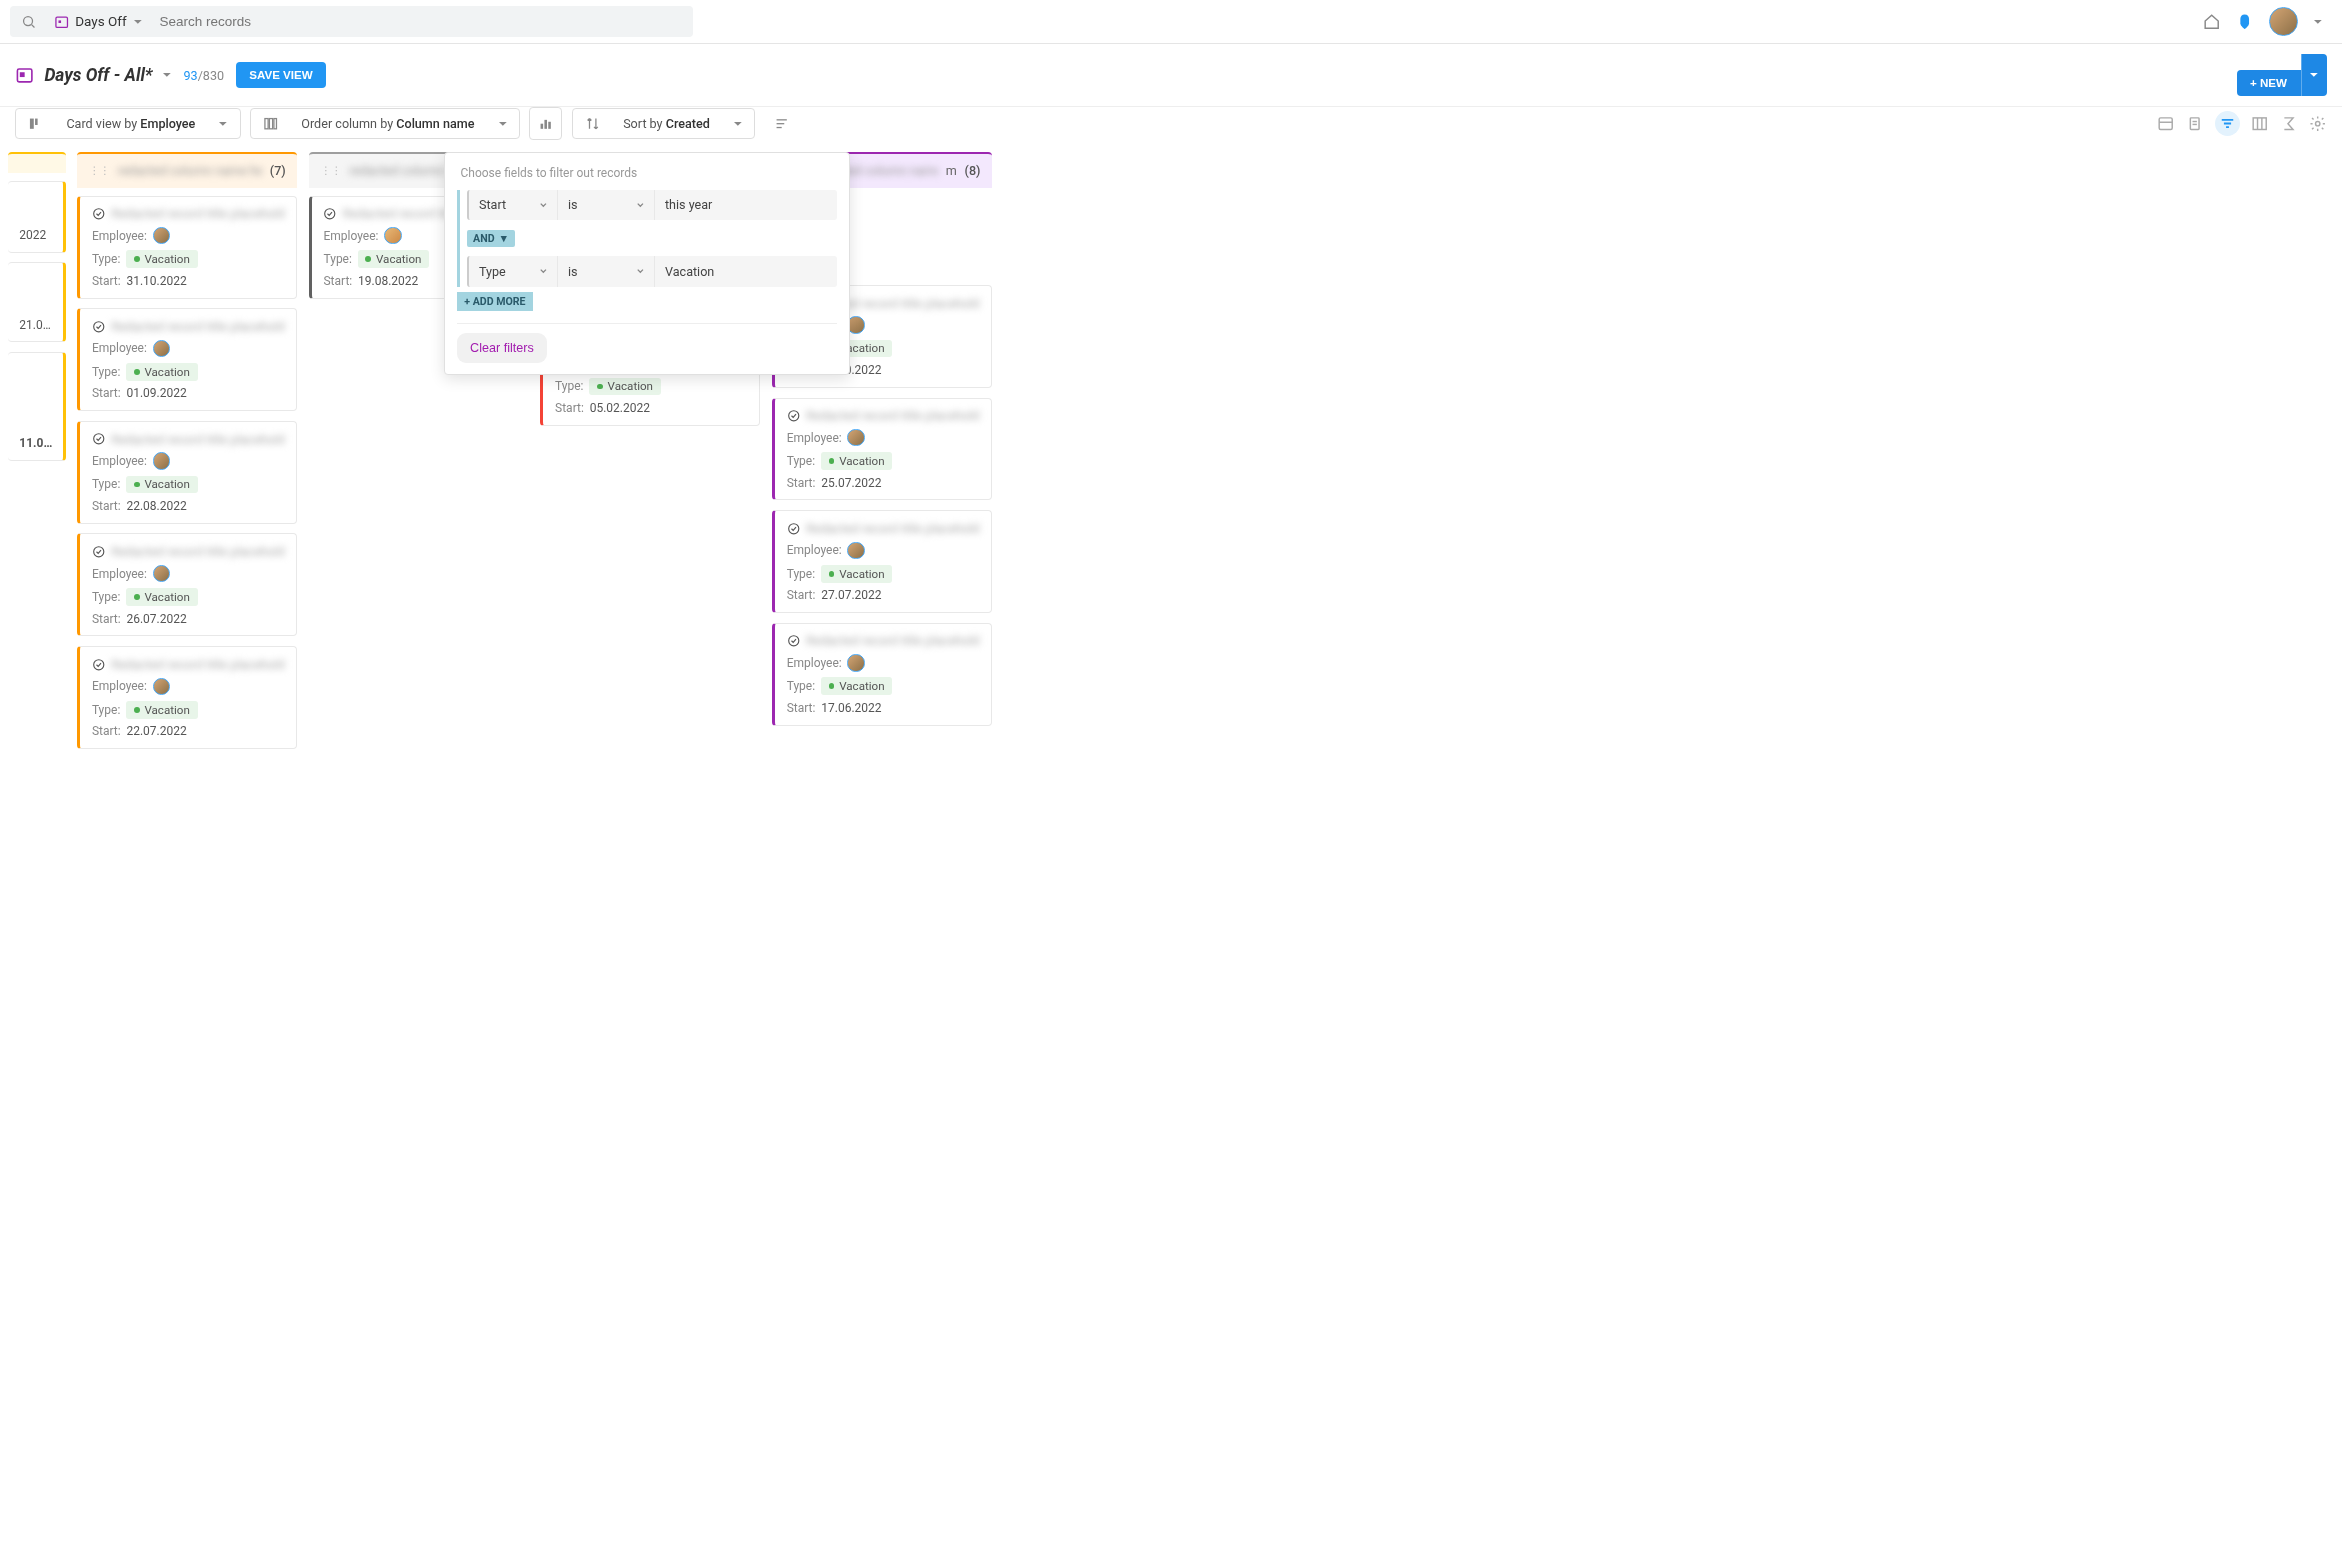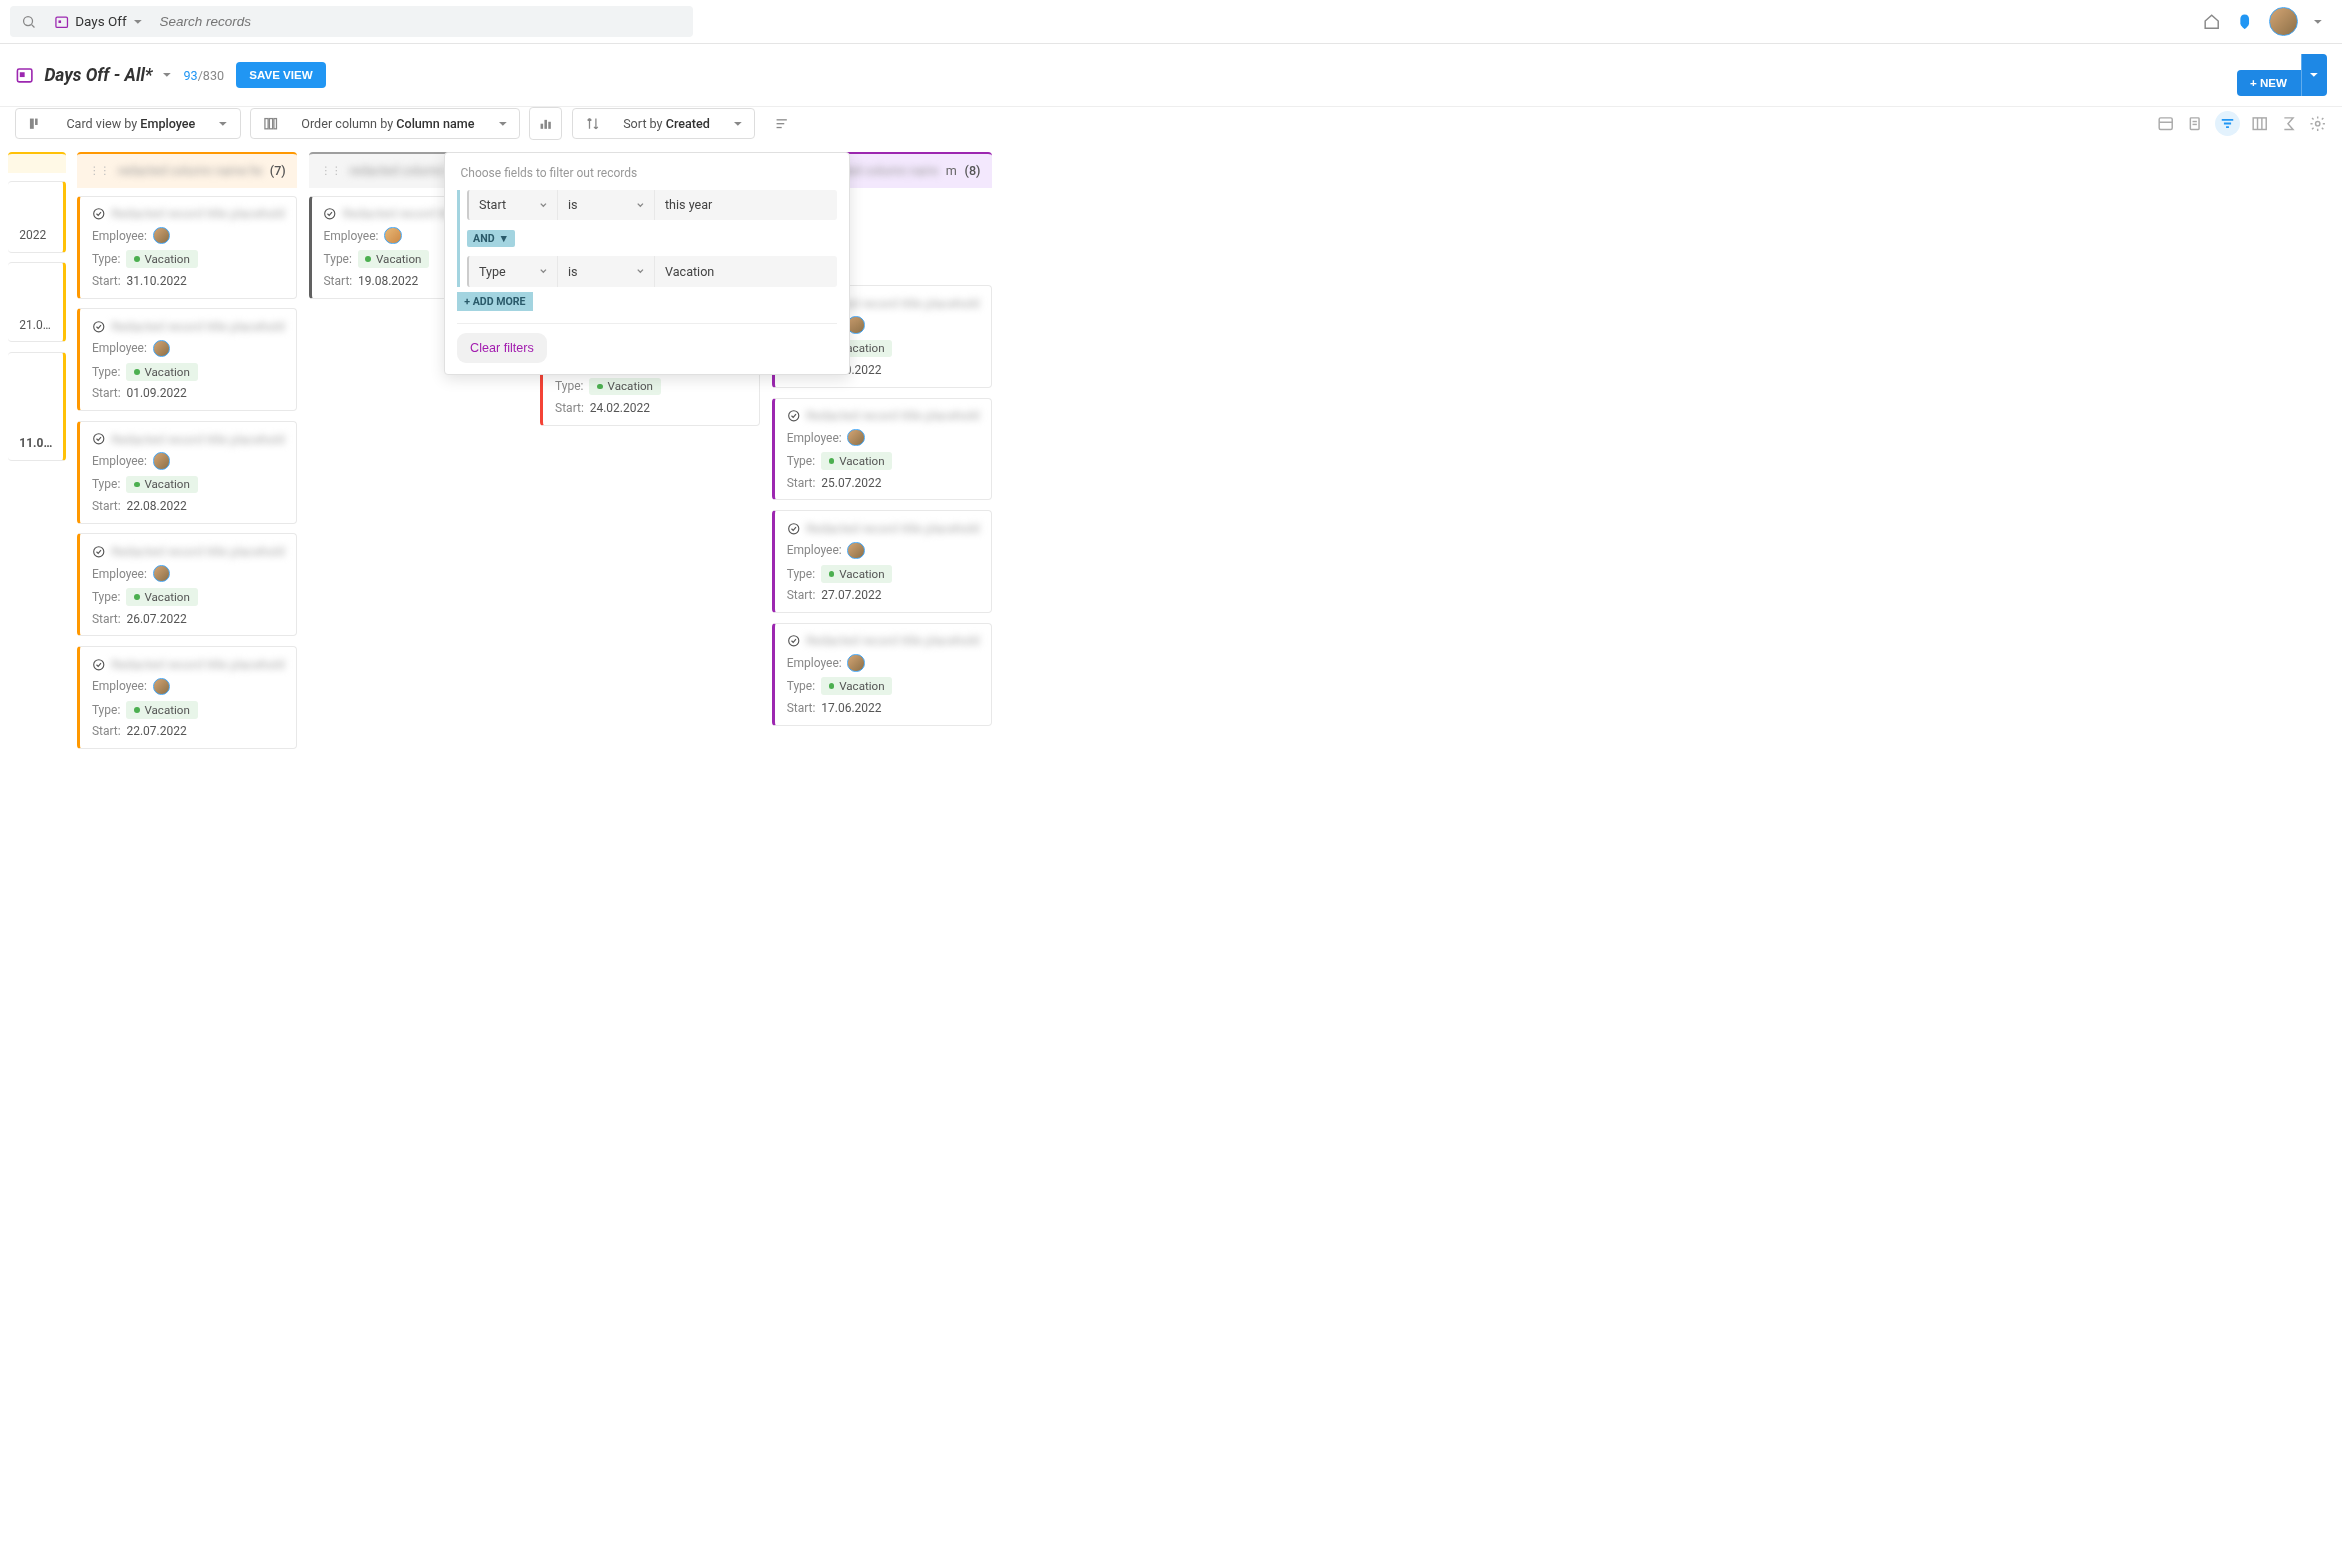--- a/index.html
+++ b/index.html
@@ -1,20 +1,20 @@
 <!DOCTYPE html>
 <html><head>
 <meta charset="utf-8">
 <style>
 * { box-sizing: border-box; margin: 0; padding: 0; }
 body { font-family: -apple-system, BlinkMacSystemFont, "Segoe UI", Roboto, sans-serif; background: #fff; color: #333; font-size: 13.5px; overflow: hidden; }
 
 .top-bar { display: flex; align-items: center; padding: 5.8px 9.7px; gap: 9.7px; border-bottom: 1px solid #e5e5e5; }
 .search-bar { flex: 0 0 auto; display: flex; align-items: center; background: #f1f3f4; border-radius: 3.9px; padding: 7.7px 11.6px; gap: 9.7px; width: 683px; }
-.search-bar input { border: none; background: transparent; outline: none; font-size: 13.5px; color: #737373; flex: 1; font-style: italic; }
+.search-bar input { border: none; background: transparent; outline: none; font-size: 13.5px; color: #737373; flex: 1; }
 .search-icon { width: 15.4px; height: 15.4px; color: #888; }
 .days-off-chip { display: flex; align-items: center; gap: 5.8px; color: #333; font-size: 13.5px; padding: 0 7.7px; cursor: pointer; }
 .calendar-icon-purple { width: 15.4px; height: 15.4px; color: #9c27b0; }
 .chevron-down { width: 9.7px; height: 9.7px; color: #888; }
 .top-right { margin-left: auto; display: flex; align-items: center; gap: 15.4px; padding-right: 9.7px; }
 .home-icon { width: 17.4px; height: 17.4px; color: #888; }
 .app-icon { width: 17.4px; height: 17.4px; color: #2196f3; }
 .avatar { width: 29px; height: 29px; border-radius: 50%; background: linear-gradient(135deg, #d4a574, #8b6f47); border: 1.9px solid #42a5f5; }
 
 .view-bar { display: flex; align-items: center; padding: 9.7px 15.4px; gap: 11.6px; border-bottom: 1px solid #eee; }
@@ -398,21 +398,21 @@
           <div class="card-row">
             <span class="label">Employee:</span>
             <span class="small-avatar m3"></span>
           </div>
           <div class="card-row">
             <span class="label">Type:</span>
             <span class="tag-vac"><span class="dot-green"></span>Vacation</span>
           </div>
           <div class="card-row">
             <span class="label">Start:</span> 
-            <span class="value">24.02.2022</span>
+            <span class="value">05.02.2022</span>
           </div>
         </div>
       </div>
     </div>
     <div class="col">
       <div class="col-header purple">
         <span class="drag-handle">⋮⋮</span>
         <span class="col-title">redacted column name here</span>
         <span>m</span>
         <span class="col-count">(8)</span>

